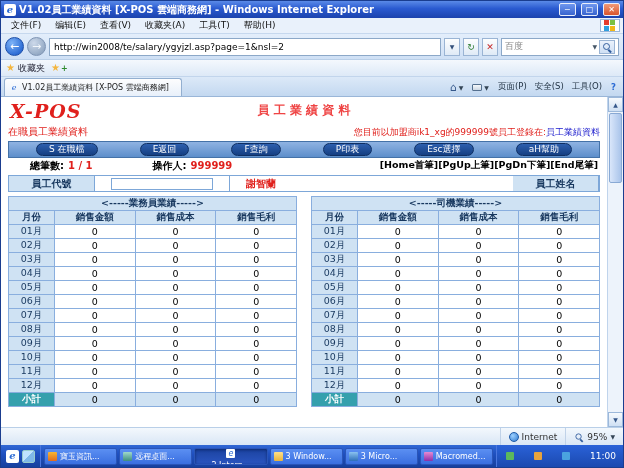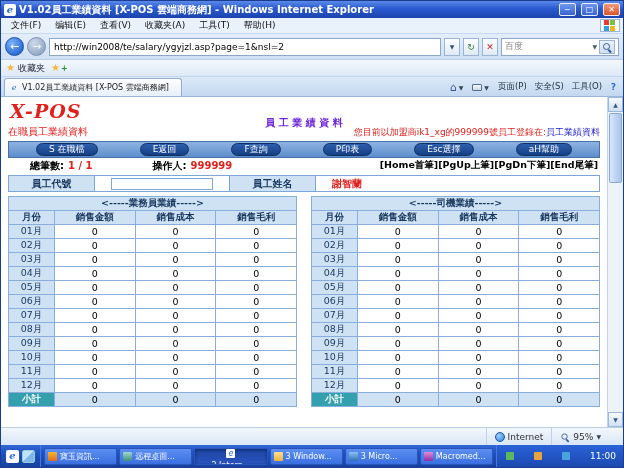--- a/index.html
+++ b/index.html
@@ -63,21 +63,21 @@
   
   .contentwrap{flex:1;display:flex;min-height:0;background:#fff;}
   .page{flex:1;position:relative;padding:3px 7px 0;overflow:hidden;min-width:0;}
   .vscroll{width:16px;flex:0 0 auto;background:#edf3fb;border-left:1px solid #c0d4ec;display:flex;flex-direction:column;}
   .varrow{height:15px;background:linear-gradient(#f7fafd,#cfe0f4);border:1px solid #9cb8da;font-size:6px;color:#35578a;text-align:center;line-height:13px;}
   .vthumb{height:70px;margin:1px;background:linear-gradient(90deg,#d9e6fa,#a9c4ea);border:1px solid #89a9d4;border-radius:2px;}
   .vtrack{flex:1;}
 
   .hdr1{position:relative;height:24px;}
   .logo{position:absolute;left:2px;top:0;font-size:19px;font-weight:bold;font-style:italic;color:#e0201c;font-family:"DejaVu Serif","Liberation Serif",serif;letter-spacing:1px;}
-  .ptitle{position:absolute;left:0;right:0;top:16px;text-align:center;font-size:10px;font-weight:bold;color:#6d28d9;}
+  .ptitle{position:absolute;left:0;right:0;top:2px;text-align:center;font-size:12px;font-weight:bold;color:#ef4444;}
   .hdr2{display:flex;align-items:flex-end;font-size:10px;height:15px;}
   .subtitle{color:#e0201c;}
   .login{margin-left:auto;font-size:9px;white-space:nowrap;}
   .red{color:#e0201c;}
   .blue{color:#1818cc;}
   .bold{font-weight:bold;}
 
   .btnbar{height:17px;margin-top:2px;background:linear-gradient(#8fb3e2,#5d8ecb);border:1px solid #4472a8;display:flex;align-items:center;justify-content:space-around;padding:0 6px;}
   .pbtn{background:linear-gradient(#2d5fae,#153f82);color:#fff;border:1px solid #0e2f63;border-radius:8px;font-size:9px;height:13px;line-height:11px;padding:0 12px;font-family:inherit;white-space:nowrap;}
 
@@ -98,21 +98,21 @@
   .perf col.c-mon{width:46px;}
   .perf th,.perf td{border:1px solid #89aede;height:13px;text-align:center;padding:0;overflow:hidden;white-space:nowrap;}
   .perf th.group{background:#cfe2f3;color:#17375e;font-weight:bold;height:14px;}
   .perf tr.cols th{background:#cfe2f3;color:#17375e;font-weight:bold;}
   .perf td.mon{background:#cfe2f3;color:#17375e;}
   .perf td.val{background:#fff;color:#000;}
   .perf td.tot{background:#35a0ad;color:#fff;font-weight:bold;}
   .perf td.totv{background:#cfe2f3;}
 
   
-  .statusbar{height:18px;flex:0 0 auto;background:linear-gradient(#f3f8fd,#d9e6f5);border-top:1px solid #b9cfe8;display:flex;align-items:center;font-size:9px;color:#333;padding:0 14px;}
+  .statusbar{height:18px;flex:0 0 auto;background:linear-gradient(#f3f8fd,#d9e6f5);border-top:1px solid #b9cfe8;display:flex;align-items:center;font-size:9px;color:#333;padding:0 0;}
   .sspacer{flex:1;}
   .sseg{display:flex;align-items:center;gap:3px;padding:0 8px;border-left:1px solid #c0d2e8;height:100%;}
   .globe{width:10px;height:10px;border-radius:50%;background:radial-gradient(circle at 35% 35%,#9cd0ff,#2f7ad0);border:1px solid #1d5aa8;display:inline-block;}
   .sseg .mag{transform:scale(.9);}
 
   
   .taskbar{height:22px;flex:0 0 auto;background:linear-gradient(#3168d5,#1f50c0 40%,#17409e);display:flex;align-items:stretch;}
   .startbtn{width:56px;flex:0 0 auto;background:linear-gradient(#7ece5f,#3f9a35 45%,#2f7d28);border-radius:0 9px 9px 0;display:flex;align-items:center;justify-content:center;gap:3px;color:#fff;font-weight:bold;font-style:italic;font-size:11px;box-shadow:inset 0 1px 2px #d8f3c6;}
   .quicklaunch{display:flex;align-items:center;gap:3px;padding:0 5px;border-right:1px solid #4a76de;flex:0 0 auto;}
   .qicon{width:13px;height:13px;border-radius:2px;text-align:center;line-height:12px;}
@@ -253,22 +253,22 @@
         <span class="lbl op">操作人:</span>
         <span class="red bold">999999</span>
         <span class="navkeys">[Home首筆][PgUp上筆][PgDn下筆][End尾筆]</span>
       </div>
 
       <div class="formrow">
         <span class="fcell flabel">員工代號</span>
         <span class="fcell finput">
           <input style="">
         </span>
+        <span class="fcell fvalue">謝智蘭</span>
         <span class="fcell flabel">員工姓名</span>
-        <span class="fcell fvalue">謝智蘭</span>
       </div>
 
       <div class="tables">
         <table class="perf">
           <colgroup>
               <col class="c-mon">
               <col>
               <col>
               <col>
             </colgroup>

